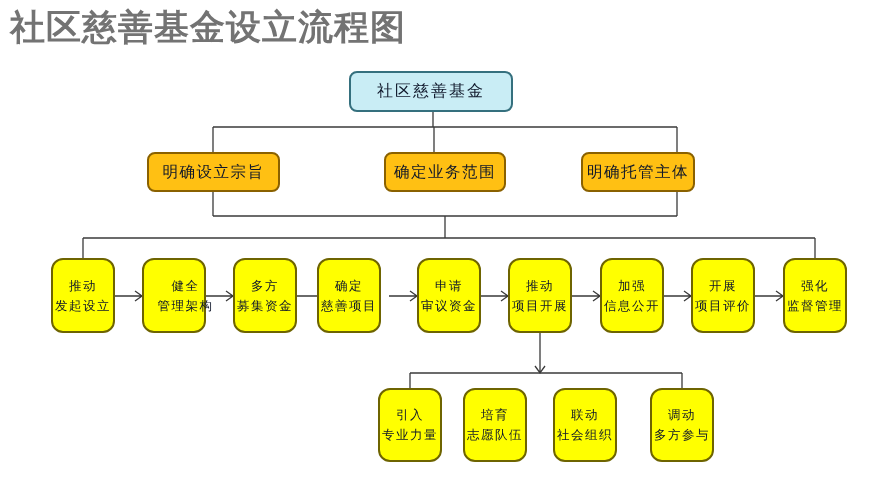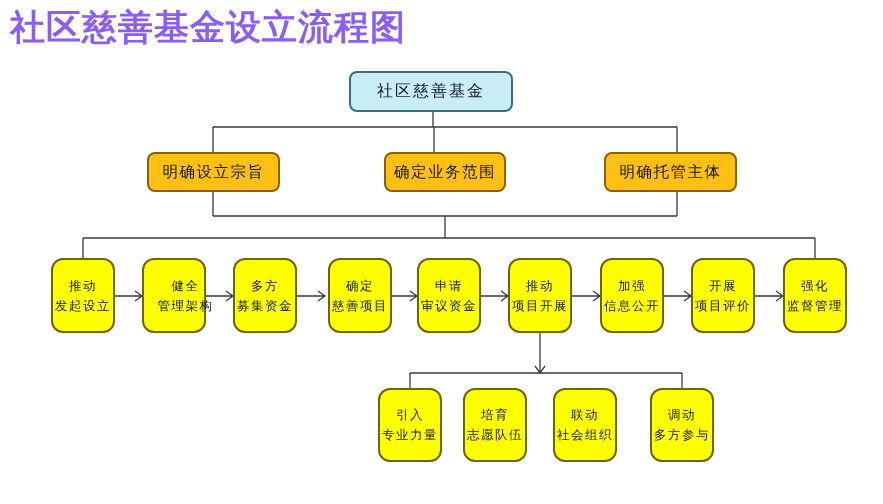--- a/index.html
+++ b/index.html
@@ -9,21 +9,21 @@
     background:#ffffff;
     overflow:hidden;
     font-family:"Liberation Serif","DejaVu Serif",serif;
   }
   .title{
     position:absolute;left:10px;top:4px;
     font-family:Liberation Serif, serif;
     font-weight:800;
     font-size:35px;
     letter-spacing:1px;
-    color:#8b5cf6;
+    color:#737373;
     white-space:nowrap;
   }
   .wires{position:absolute;left:0;top:0;z-index:0;}
   .node{
     position:absolute;z-index:1;
     display:flex;flex-direction:column;align-items:center;justify-content:center;
     box-sizing:border-box;
     text-align:center;
     color:#0f172a;
     background:#ffffff;
@@ -102,37 +102,37 @@
   <div class="node root" style="left:349px;top:71px;">
     <span>社区慈善基金</span>
   </div>
 
   <div class="node branch" style="left:147px;top:152px;width:133px;">
     <span>明确设立宗旨</span>
   </div>
   <div class="node branch" style="left:384px;top:152px;width:122px;">
     <span>确定业务范围</span>
   </div>
-  <div class="node branch" style="left:604px;top:152px;width:133px;">
+  <div class="node branch" style="left:581px;top:152px;width:114px;">
     <span>明确托管主体</span>
   </div>
 
   <div class="node step" style="left:51px;top:258px;">
     <span>推动</span>
     <span>发起设立</span>
   </div>
   <div class="node step" style="left:142px;top:258px;padding-left:23px;">
     <span>健全</span>
     <span>管理架构</span>
   </div>
   <div class="node step" style="left:233px;top:258px;">
     <span>多方</span>
     <span>募集资金</span>
   </div>
-  <div class="node step" style="left:328px;top:258px;">
+  <div class="node step" style="left:317px;top:258px;">
     <span>确定</span>
     <span>慈善项目</span>
   </div>
   <div class="node step" style="left:417px;top:258px;">
     <span>申请</span>
     <span>审议资金</span>
   </div>
   <div class="node step" style="left:508px;top:258px;">
     <span>推动</span>
     <span>项目开展</span>

